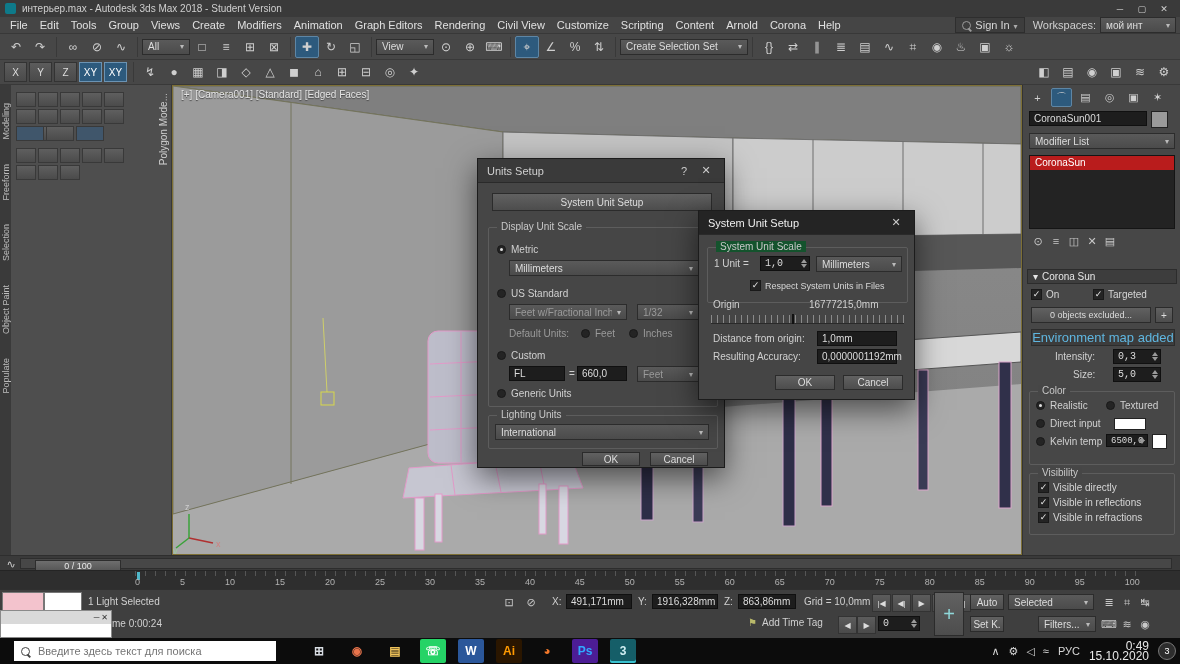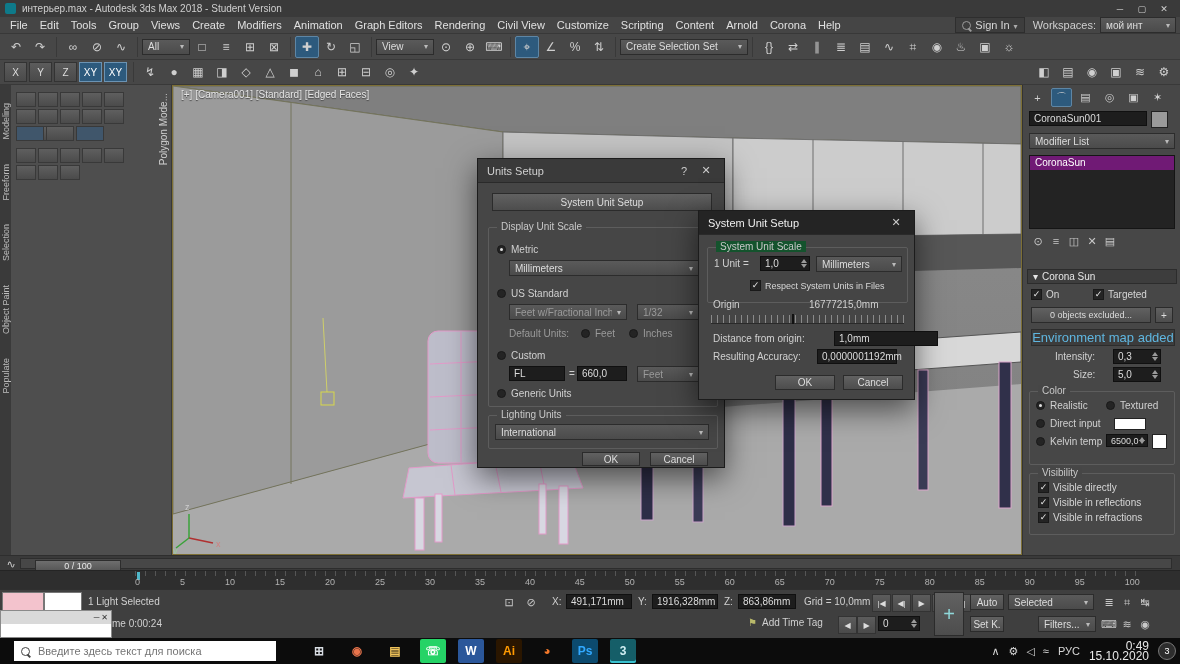--- a/index.html
+++ b/index.html
@@ -57,34 +57,34 @@
   .radio{width:9px;height:9px;border-radius:50%;border:1px solid #191919;background:#242424;display:inline-block;margin-right:5px;flex:none;box-sizing:border-box;}
   .radio.on{background:#242424;position:relative;}
   .radio.on::after{content:"";position:absolute;left:2px;top:2px;width:3px;height:3px;border-radius:50%;background:#e0e0e0;}
   .radio{position:relative;}
   .chk{display:inline-flex;align-items:center;font-size:10px;color:#d6d6d6;}
   .chk::before{content:"";width:9px;height:9px;background:#242424;border:1px solid #191919;margin-right:4px;
     font-size:9px;line-height:9px;color:#e8e8e8;text-align:center;flex:none;}
   .chk.checked::before{content:"✓";}
   .fld{background:#1d1d1d;border:1px solid #101010;color:#dcdcdc;font-size:10px;display:flex;align-items:center;
     padding:0 4px;box-sizing:border-box;height:15px;}
-  .spin{position:relative;padding-right:11px;}
+  .spin{position:relative;padding-right:11px;font-family:Liberation Mono, monospace;}
   .spin::before{content:"";position:absolute;right:2px;top:2px;border:3px solid transparent;border-bottom:4px solid #9a9a9a;border-top:none;}
   .spin::after{content:"";position:absolute;right:2px;bottom:2px;border:3px solid transparent;border-top:4px solid #9a9a9a;border-bottom:none;}
   .btn{background:linear-gradient(#616161,#4d4d4d);border:1px solid #2b2b2b;color:#ddd;font-size:10px;
     display:flex;align-items:center;justify-content:center;box-sizing:border-box;}
   .rowf{position:absolute;display:flex;align-items:center;}
   .lbl{font-size:10px;color:#d0d0d0;white-space:nowrap;}
   
   .cmd{position:absolute;left:1022px;top:85px;width:158px;height:470px;background:#474747;border-left:1px solid #333;box-sizing:border-box;}
   .cmd-tabs{display:flex;gap:3px;padding:3px 4px;}
   .cmd-tabs .tico{width:19px;height:17px;font-size:11px;}
   .stack{position:absolute;left:6px;top:70px;width:146px;height:74px;background:#232323;border:1px solid #151515;box-sizing:border-box;}
   .stack-row{display:block;height:14px;line-height:14px;padding:0 5px;font-size:10px;color:#fff;}
-  .stack-row.active{background:#701a75;}
+  .stack-row.active{background:#b91c1c;}
   .roll-head{position:absolute;left:4px;width:150px;height:15px;background:#3d3d3d;border:1px solid #2c2c2c;
     display:flex;align-items:center;padding:0 5px;font-size:10px;color:#e6e6e6;box-sizing:border-box;gap:4px;}
   .envbtn{color:#5fb6e0;background:#3c3c3c;border:1px solid #2c2c2c;font-size:13px;display:flex;align-items:center;justify-content:center;}
   
   .tl-slider{position:absolute;left:0;top:555px;width:1180px;height:15px;background:#3a3a3a;border-top:1px solid #2e2e2e;}
   .tl-track{position:absolute;left:20px;top:2px;width:1152px;height:11px;background:#474747;border:1px solid #2d2d2d;box-sizing:border-box;}
   .tl-handle{position:absolute;left:14px;top:1px;width:86px;height:11px;background:linear-gradient(#6e6e6e,#585858);
     border:1px solid #2d2d2d;font-size:9px;color:#e8e8e8;display:flex;align-items:center;justify-content:center;box-sizing:border-box;}
   .trackbar{position:absolute;left:0;top:570px;width:1180px;height:19px;background:#2e2e2e;border-top:1px solid #242424;}
   .ticks{position:absolute;left:135px;top:6px;width:1005px;display:flex;justify-content:space-between;}
@@ -622,21 +622,21 @@
       <span class="chk checked rowf" style="left:42px;top:32px;font-size:9px">
         <span>Respect System Units in Files</span>
       </span>
     </div>
     <span class="lbl rowf" style="left:14px;top:88px">Origin</span>
     <span class="lbl rowf" style="left:110px;top:88px">16777215,0mm</span>
     <div class="abs" style="left:12px;top:104px;width:193px;height:8px;background:repeating-linear-gradient(90deg,#8a8a8a 0 1px,transparent 1px 6px);border-bottom:1px solid #2a2a2a">
       <div style="position:absolute;left:42%;top:-1px;width:2px;height:10px;background:#111"></div>
     </div>
     <span class="lbl rowf" style="left:14px;top:122px">Distance from origin:</span>
-    <div class="fld" style="position:absolute;left:135px;top:120px;width:104px">
+    <div class="fld" style="position:absolute;left:118px;top:120px;width:80px">
       <span>1,0mm</span>
     </div>
     <span class="lbl rowf" style="left:14px;top:140px">Resulting Accuracy:</span>
     <div class="fld" style="position:absolute;left:118px;top:138px;width:80px">
       <span>0,0000001192mm</span>
     </div>
     <div class="btn" style="position:absolute;left:76px;top:164px;width:60px;height:15px">OK</div>
     <div class="btn" style="position:absolute;left:144px;top:164px;width:60px;height:15px">Cancel</div>
   </div>
 
@@ -653,21 +653,21 @@
       <input type="text" placeholder="Введите здесь текст для поиска" style="">
     </div>
     <div class="apps">
         <span class="tb-app" style="color: rgb(216, 221, 227);">⊞</span>
         <span class="tb-app" style="color: rgb(232, 116, 76);">◉</span>
         <span class="tb-app" style="color: rgb(240, 195, 90);">▤</span>
         <span class="tb-app" style="color: rgb(255, 255, 255); background: rgb(37, 211, 102);">☏</span>
         <span class="tb-app" style="color: rgb(255, 255, 255); background: rgb(43, 87, 154);">W</span>
         <span class="tb-app" style="color: rgb(255, 154, 0); background: rgb(42, 22, 0);">Ai</span>
         <span class="tb-app" style="color: rgb(245, 121, 42);">◕</span>
-        <span class="tb-app" style="color: rgb(49, 168, 255); background: #0c4a6e;">Ps</span>
+        <span class="tb-app" style="color: rgb(49, 168, 255); background: #4c1d95;">Ps</span>
         <span class="tb-app active" style="color: rgb(207, 238, 242); background: rgb(21, 94, 104);">3</span>
       </div>
     <div class="tray">
       <span class="tray-ico">∧</span>
       <span class="iconset" style="gap:8px">
           <span class="tray-ico">⚙</span>
           <span class="tray-ico">◁</span>
           <span class="tray-ico">≈</span>
         </span>
       <span class="tray-ico">РУС</span>

